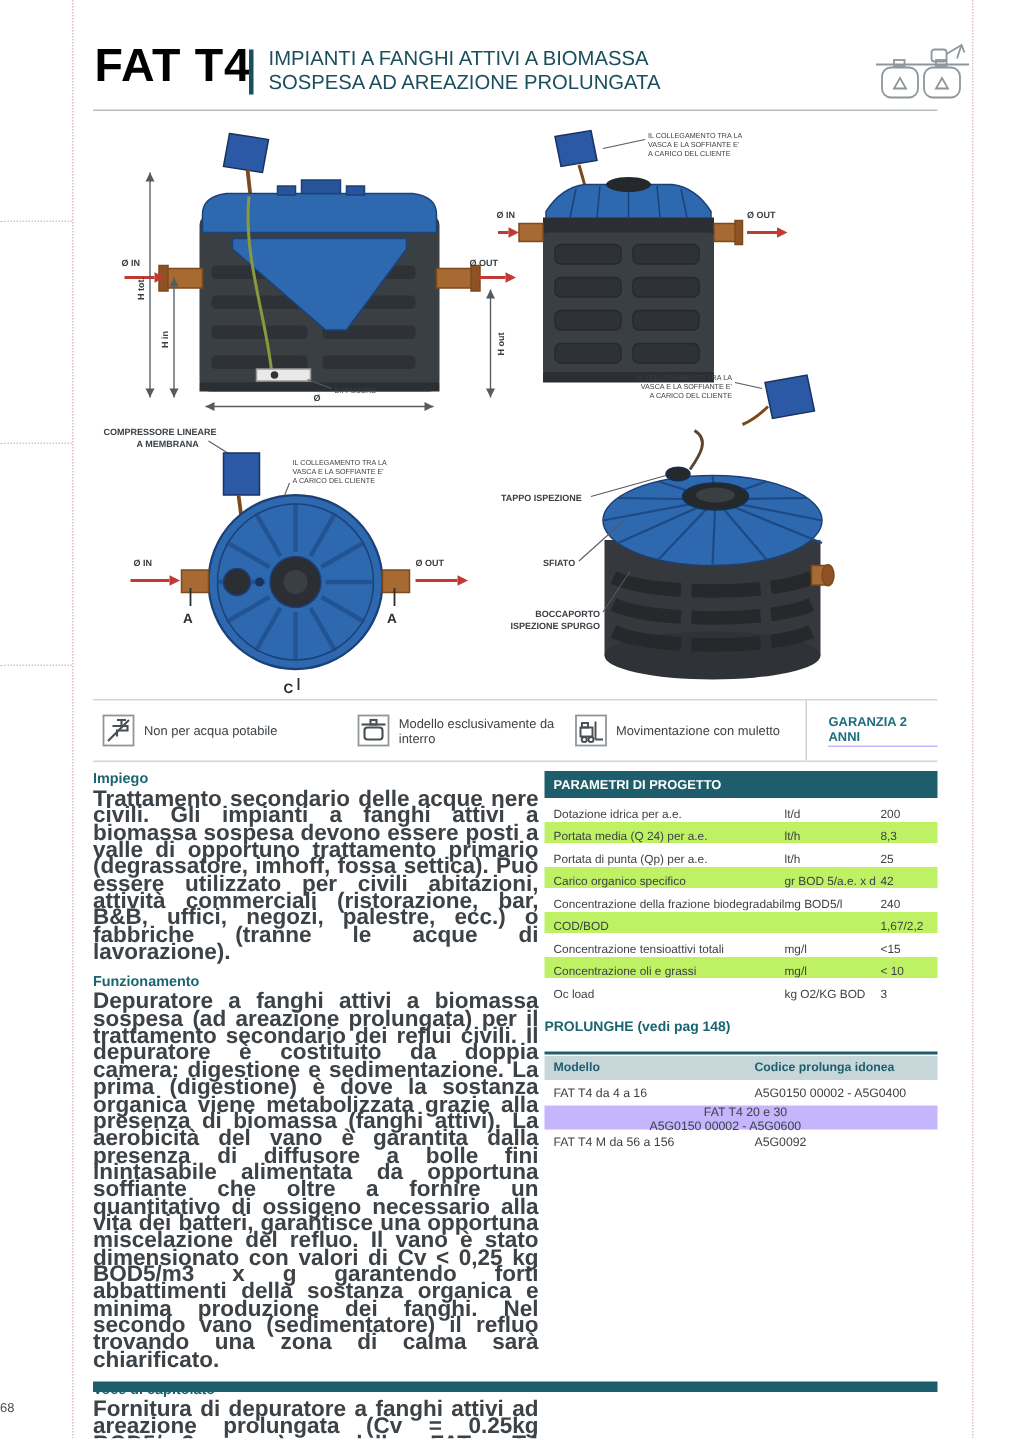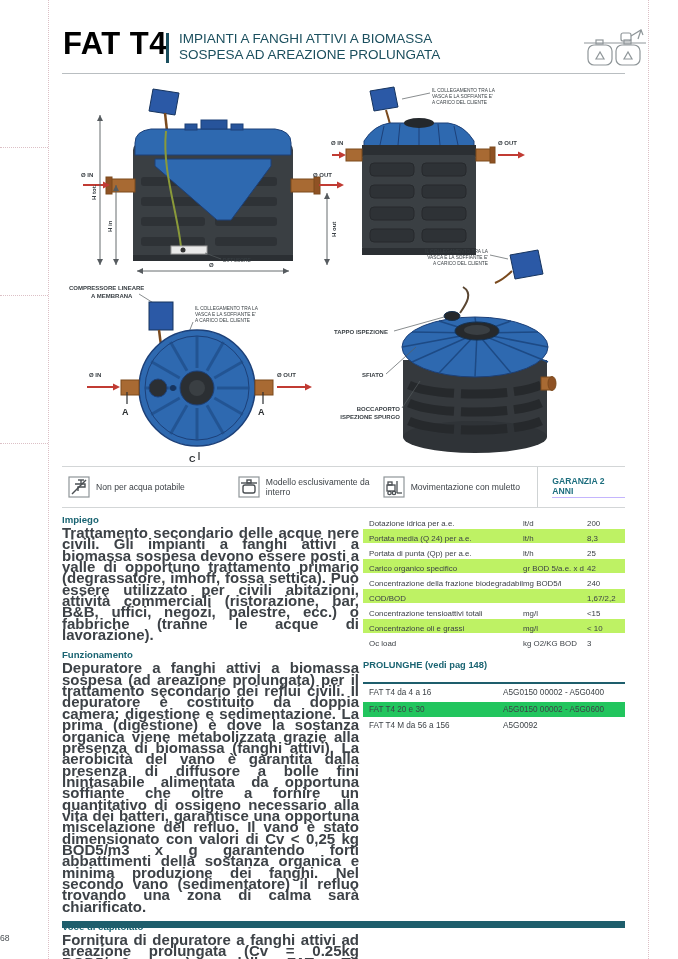--- a/index.html
+++ b/index.html
@@ -33,21 +33,21 @@
   .pt-head{background:#1e5e6c;color:#fff;font-size:8.6px;font-weight:bold;padding:4px 6px;margin-bottom:1px;}
   .pt-row{display:flex;align-items:flex-end;height:14px;margin-bottom:1px;font-size:7.9px;}
   .pt-row.alt{background:#bef264;}
   .pt-label{flex:1;padding-left:6px;white-space:nowrap;overflow:hidden;}
   .pt-unit{width:64px;flex:0 0 auto;white-space:nowrap;}
   .pt-value{width:38px;flex:0 0 auto;white-space:nowrap;margin-top:39px;}
   .pr-title{margin-top:12px;font-size:9.3px;font-weight:bold;color:#1a6472;
             padding-bottom:12px;border-bottom:2px solid #1e5e6c;margin-bottom:1px;}
   .pr-row{display:flex;align-items:center;height:15.6px;margin-bottom:1px;font-size:8.2px;}
   .pr-row.head{background:#c7d7d9;color:#1e5e6c;font-weight:bold;}
-  .pr-row.alt{background:#22c55e;}
+  .pr-row.alt{background:#c4b5fd;flex-direction:column;}
   .pr-c1{flex:1;padding-left:6px;white-space:nowrap;}
   .pr-c2{width:122px;flex:0 0 auto;white-space:nowrap;}
   
   .footer-bar{left:62px;top:921px;width:563px;height:7px;background:#1e5e6c;}
   .page-num{left:0;top:933px;width:678px;text-align:left;font-size:8.6px;color:#4a4f53;}
   
   .t-dim{font:bold 6px "Liberation Sans",sans-serif;fill:#3a4045;}
   .t-note{font:4.8px "Liberation Sans",sans-serif;fill:#3a4045;}
   .t-lbl{font:bold 6px "Liberation Sans",sans-serif;fill:#3a4045;}
   .t-marker{font:bold 9px "Liberation Sans",sans-serif;fill:#2a2e31;}
@@ -342,20 +342,21 @@
       <p class="sec-title">Funzionamento</p>
       <p class="sec-body">Depuratore a fanghi attivi a biomassa sospesa (ad areazione prolungata) per il trattamento secondario dei reflui civili. Il depuratore è costituito da doppia camera: digestione e sedimentazione. La prima (digestione) è dove la sostanza organica viene metabolizzata grazie alla presenza di biomassa (fanghi attivi). La aerobicità del vano è garantita dalla presenza di diffusore a bolle fini inintasabile alimentata da opportuna soffiante che oltre a fornire un quantitativo di ossigeno necessario alla vita dei batteri, garantisce una opportuna miscelazione del refluo. Il vano è stato dimensionato con valori di Cv &lt; 0,25 kg BOD5/m3 x g garantendo forti abbattimenti della sostanza organica e minima produzione dei fanghi. Nel secondo vano (sedimentatore) il refluo trovando una zona di calma sarà chiarificato.</p>
     </div>
     <div>
       <p class="sec-title">Voce di capitolato</p>
       <p class="sec-body">Fornitura di depuratore a fanghi attivi ad areazione prolungata (Cv = 0.25kg BOD5/m3 x g) modello FAT.......T4 realizzato secondo norma UNI 12566-3 completamente in polietilene riciclabile al 100% costruito in azienda certificata UNI EN ISO 9001:2008; struttura con nervature orizzontali di rinforzo che la rendono idonea all'interro è dotata di 2 tappi per ispezione e spurgo (diametro ..... mm e 150 mm). Il depuratore è composto da un vano per ossidazione refluo di.........litri con all'interno diffusore/i a bolle fini alimentato da soffiante a membrana di potenza .........W; vano sedimentazione di ........ litri per la chiarificazione del refluo; Altezza H...... cm; Diametro Ø ......... cm; potenzialità ..........A.E. Tubazioni in/out pvc D.......mm</p>
     </div>
   </div>
 
   <div class="abs col-right">
+    <div class="pt-head">PARAMETRI DI PROGETTO</div>
     <div>
       <div class="pt-row">
           <span class="pt-label">Dotazione idrica per a.e.</span>
           <span class="pt-unit">lt/d</span>
           <span class="pt-value">200</span>
         </div>
       <div class="pt-row alt">
           <span class="pt-label">Portata media (Q 24) per a.e.</span>
           <span class="pt-unit">lt/h</span>
           <span class="pt-value">8,3</span>
@@ -392,20 +393,24 @@
         </div>
       <div class="pt-row">
           <span class="pt-label">Oc load</span>
           <span class="pt-unit">kg O2/KG BOD</span>
           <span class="pt-value">3</span>
         </div>
     </div>
 
     <div class="pr-title">PROLUNGHE (vedi pag 148)</div>
     <div>
+      <div class="pr-row head">
+          <span class="pr-c1">Modello</span>
+          <span class="pr-c2">Codice prolunga idonea</span>
+        </div>
       <div class="pr-row">
           <span class="pr-c1">FAT T4 da 4 a 16</span>
           <span class="pr-c2">A5G0150 00002 - A5G0400</span>
         </div>
       <div class="pr-row alt">
           <span class="pr-c1">FAT T4 20 e 30</span>
           <span class="pr-c2">A5G0150 00002 - A5G0600</span>
         </div>
       <div class="pr-row">
           <span class="pr-c1">FAT T4 M da 56 a 156</span>

